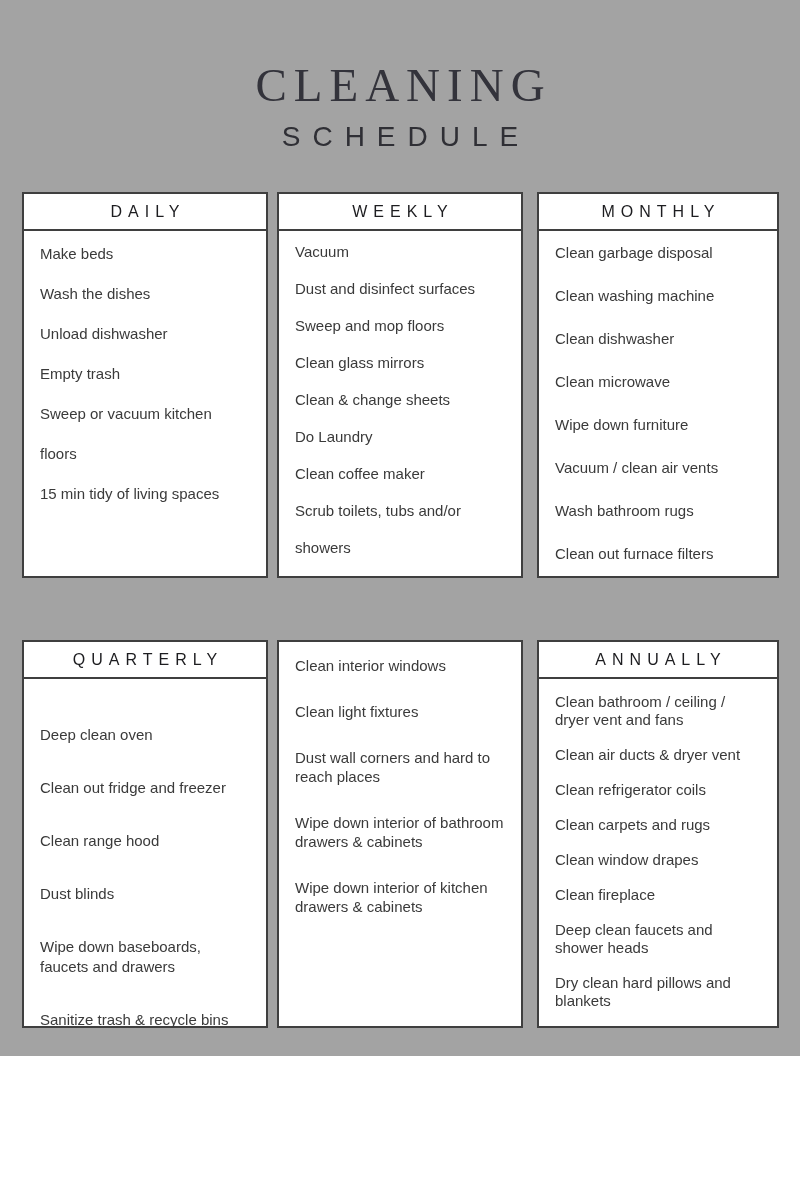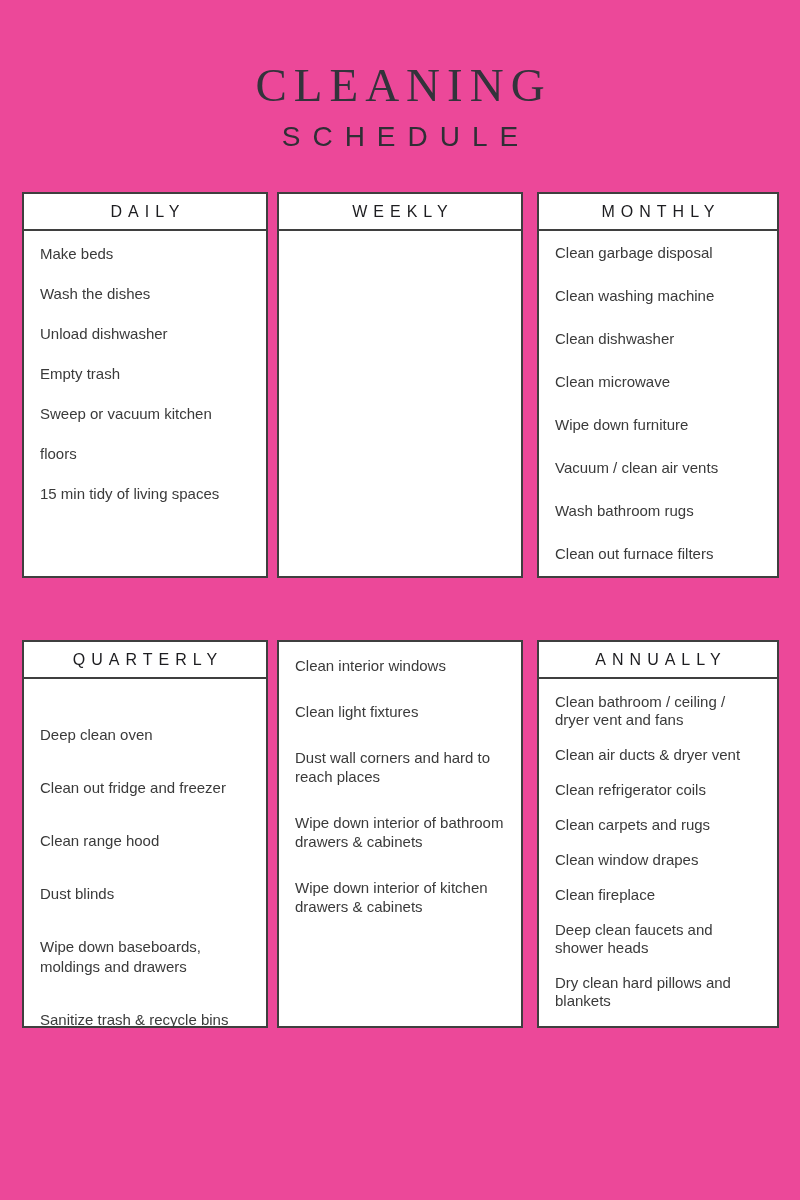--- a/index.html
+++ b/index.html
@@ -4,22 +4,22 @@
 <style>
   * { box-sizing: border-box; }
   html, body { margin: 0; padding: 0; }
   body {
     width: 800px; height: 1200px;
     background: #ffffff;
     font-family: "Liberation Sans", sans-serif;
   }
   .page {
     position: relative;
-    width: 800px; height: 1200px;
-    background: #ec4899;
+    width: 800px; height: 1056px;
+    background: #a3a3a3;
     overflow: hidden;
   }
 
   
   .title-block { text-align: center; padding-top: 58px; }
   .title-main {
     margin: 0;
     font-family: "Liberation Serif", serif;
     font-weight: 400;
     font-size: 47px;
@@ -112,20 +112,30 @@
           <li>Empty trash</li>
           <li>Sweep or vacuum kitchen floors</li>
           <li>15 min tidy of living spaces</li>
         </ul>
     </section>
 
     <section class="panel panel--weekly">
       <header class="panel-header">
         <h3 class="panel-title">WEEKLY</h3>
       </header>
+      <ul class="panel-body">
+          <li>Vacuum</li>
+          <li>Dust and disinfect surfaces</li>
+          <li>Sweep and mop floors</li>
+          <li>Clean glass mirrors</li>
+          <li>Clean &amp; change sheets</li>
+          <li>Do Laundry</li>
+          <li>Clean coffee maker</li>
+          <li>Scrub toilets, tubs and/or showers</li>
+        </ul>
     </section>
 
     <section class="panel panel--monthly">
       <header class="panel-header">
         <h3 class="panel-title">MONTHLY</h3>
       </header>
       <ul class="panel-body">
           <li>Clean garbage disposal</li>
           <li>Clean washing machine</li>
           <li>Clean dishwasher</li>
@@ -141,21 +151,21 @@
   <div class="grid-row row2">
     <section class="panel panel--quarterly">
       <header class="panel-header">
         <h3 class="panel-title">QUARTERLY</h3>
       </header>
       <ul class="panel-body">
           <li>Deep clean oven</li>
           <li>Clean out fridge and freezer</li>
           <li>Clean range hood</li>
           <li>Dust blinds</li>
-          <li>Wipe down baseboards, moldings and drawers</li>
+          <li>Wipe down baseboards, faucets and drawers</li>
           <li>Sanitize trash &amp; recycle bins</li>
         </ul>
     </section>
 
     <section class="panel panel--biannually">
       <ul class="panel-body">
           <li>Clean interior windows</li>
           <li>Clean light fixtures</li>
           <li>Dust wall corners and hard to reach places</li>
           <li>Wipe down interior of bathroom drawers &amp; cabinets</li>

